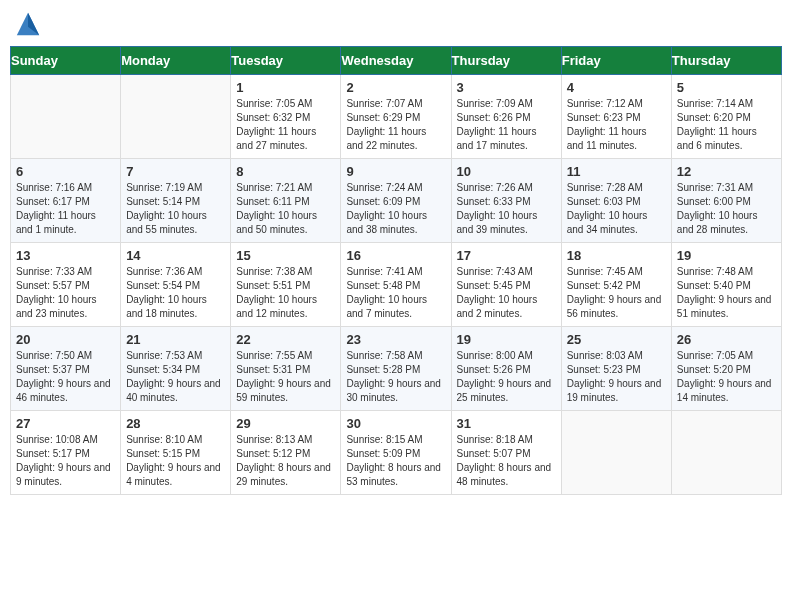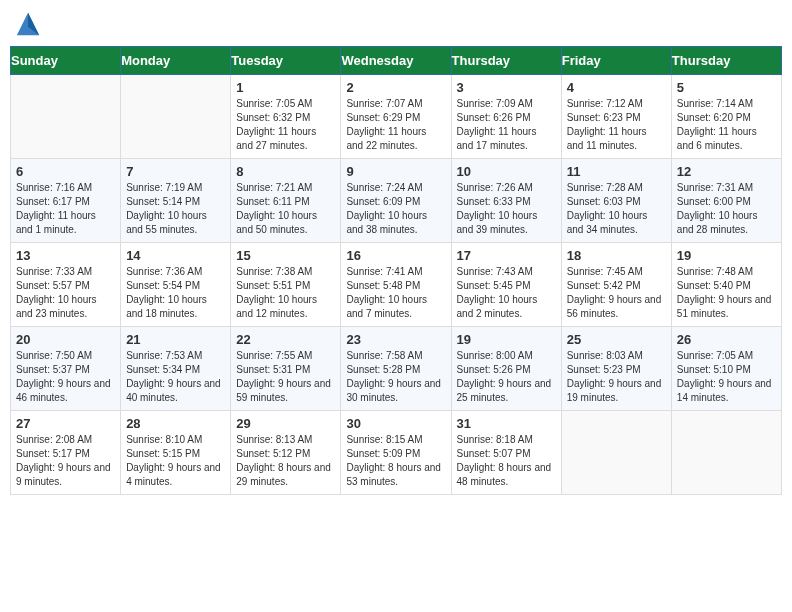--- a/index.html
+++ b/index.html
@@ -338,30 +338,30 @@
           <div class="day-info">
             <div>Sunrise: 8:03 AM</div>
             <div>Sunset: 5:23 PM</div>
             <div>Daylight: 9 hours and 19 minutes.</div>
           </div>
         </td>
         <td>
           <span class="day-number">26</span>
           <div class="day-info">
             <div>Sunrise: 7:05 AM</div>
-            <div>Sunset: 5:10 PM</div>
+            <div>Sunset: 5:20 PM</div>
             <div>Daylight: 9 hours and 14 minutes.</div>
           </div>
         </td>
       </tr>
       <tr>
         <td>
           <span class="day-number">27</span>
           <div class="day-info">
-            <div>Sunrise: 2:08 AM</div>
+            <div>Sunrise: 10:08 AM</div>
             <div>Sunset: 5:17 PM</div>
             <div>Daylight: 9 hours and 9 minutes.</div>
           </div>
         </td>
         <td>
           <span class="day-number">28</span>
           <div class="day-info">
             <div>Sunrise: 8:10 AM</div>
             <div>Sunset: 5:15 PM</div>
             <div>Daylight: 9 hours and 4 minutes.</div>

